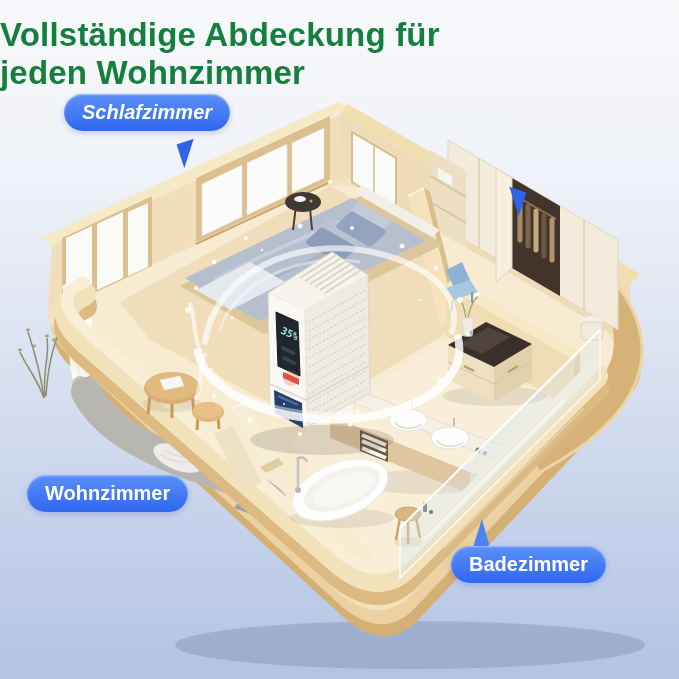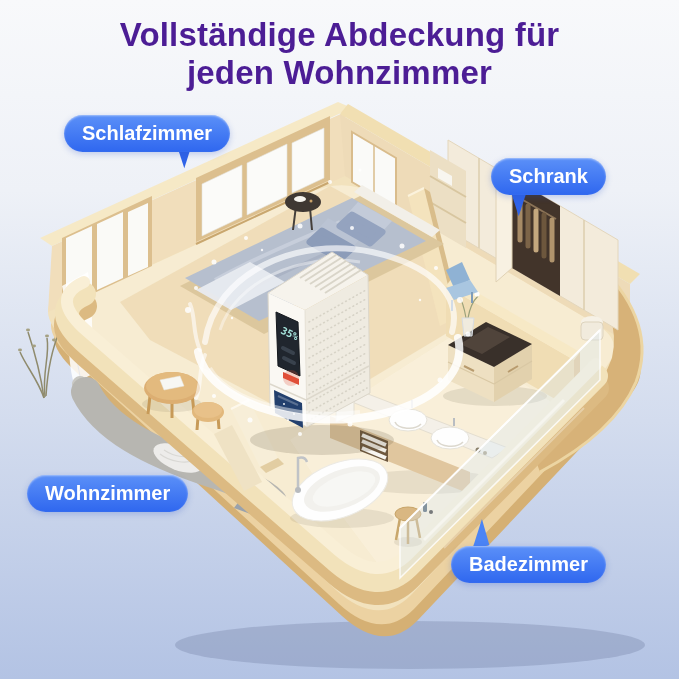--- a/index.html
+++ b/index.html
@@ -4,36 +4,36 @@
 <style>
   html,body{margin:0;padding:0;width:679px;height:679px;overflow:hidden;}
   body{
     position:relative;
     font-family:"Liberation Sans", sans-serif;
     background:linear-gradient(180deg,#f8f9fb 0%,#eef1f7 28%,#d3dcee 62%,#b3c3e4 100%);
   }
   .stage{position:absolute;inset:0;}
   svg.plan{position:absolute;left:0;top:0;}
   .title{
-    position:absolute;top:16px;left:0;right:0;text-align:center;
-    font-size:33px;font-weight:bold;color:#4c1d95;line-height:1.16;letter-spacing:.2px;
+    position:absolute;top:16px;left:0;right:0;text-align:left;
+    font-size:33px;font-weight:bold;color:#15803d;line-height:1.16;letter-spacing:.2px;
   }
   .callout{
     position:absolute;z-index:3;white-space:nowrap;
     background:linear-gradient(180deg,#5b90f8,#2f67ef);
     color:#fff;font-size:20px;font-weight:bold;
     padding:7px 18px;border-radius:24px;
     box-shadow:inset 0 1px 2px rgba(255,255,255,.45), 0 2px 6px rgba(40,80,200,.25);
   }
   .tail{position:absolute;z-index:2;width:0;height:0;}
   .tail-schlafzimmer{left:180px;top:141px;border-top:25px solid #2f63e8;border-right:18px solid transparent;transform:rotate(-18deg);}
   .tail-schrank{left:505px;top:189px;border-top:25px solid #2f63e8;border-left:18px solid transparent;transform:rotate(18deg);}
   .tail-wohnzimmer{left:150px;top:478px;border-bottom:27px solid #4b84f5;border-right:18px solid transparent;transform:rotate(16deg);}
   .tail-badezimmer{left:468px;top:521px;border-bottom:27px solid #4b84f5;border-left:18px solid transparent;transform:rotate(-16deg);}
-  .co-schlafzimmer{left:64px;top:115px;}
+  .co-schlafzimmer{left:64px;top:94px;font-style:italic;}
   .co-schrank{left:491px;top:158px;}
   .co-wohnzimmer{left:27px;top:475px;}
   .co-badezimmer{left:451px;top:546px;}
 </style>
 </head>
 <body>
 
 <div class="stage">
 
   <svg class="plan" width="679" height="679" viewBox="0 0 679 679">
@@ -316,23 +316,20 @@
   </div>
 
   <span class="tail tail-schlafzimmer"></span>
   <span class="tail tail-schrank"></span>
   <span class="tail tail-wohnzimmer"></span>
   <span class="tail tail-badezimmer"></span>
 
   <div class="callout co-schlafzimmer">
     <span>Schlafzimmer</span>
   </div>
-  <div class="callout co-schrank">
-    <span>Schrank</span>
-  </div>
   <div class="callout co-wohnzimmer">
     <span>Wohnzimmer</span>
   </div>
   <div class="callout co-badezimmer">
     <span>Badezimmer</span>
   </div>
 
 </div>
 
 </body></html>

